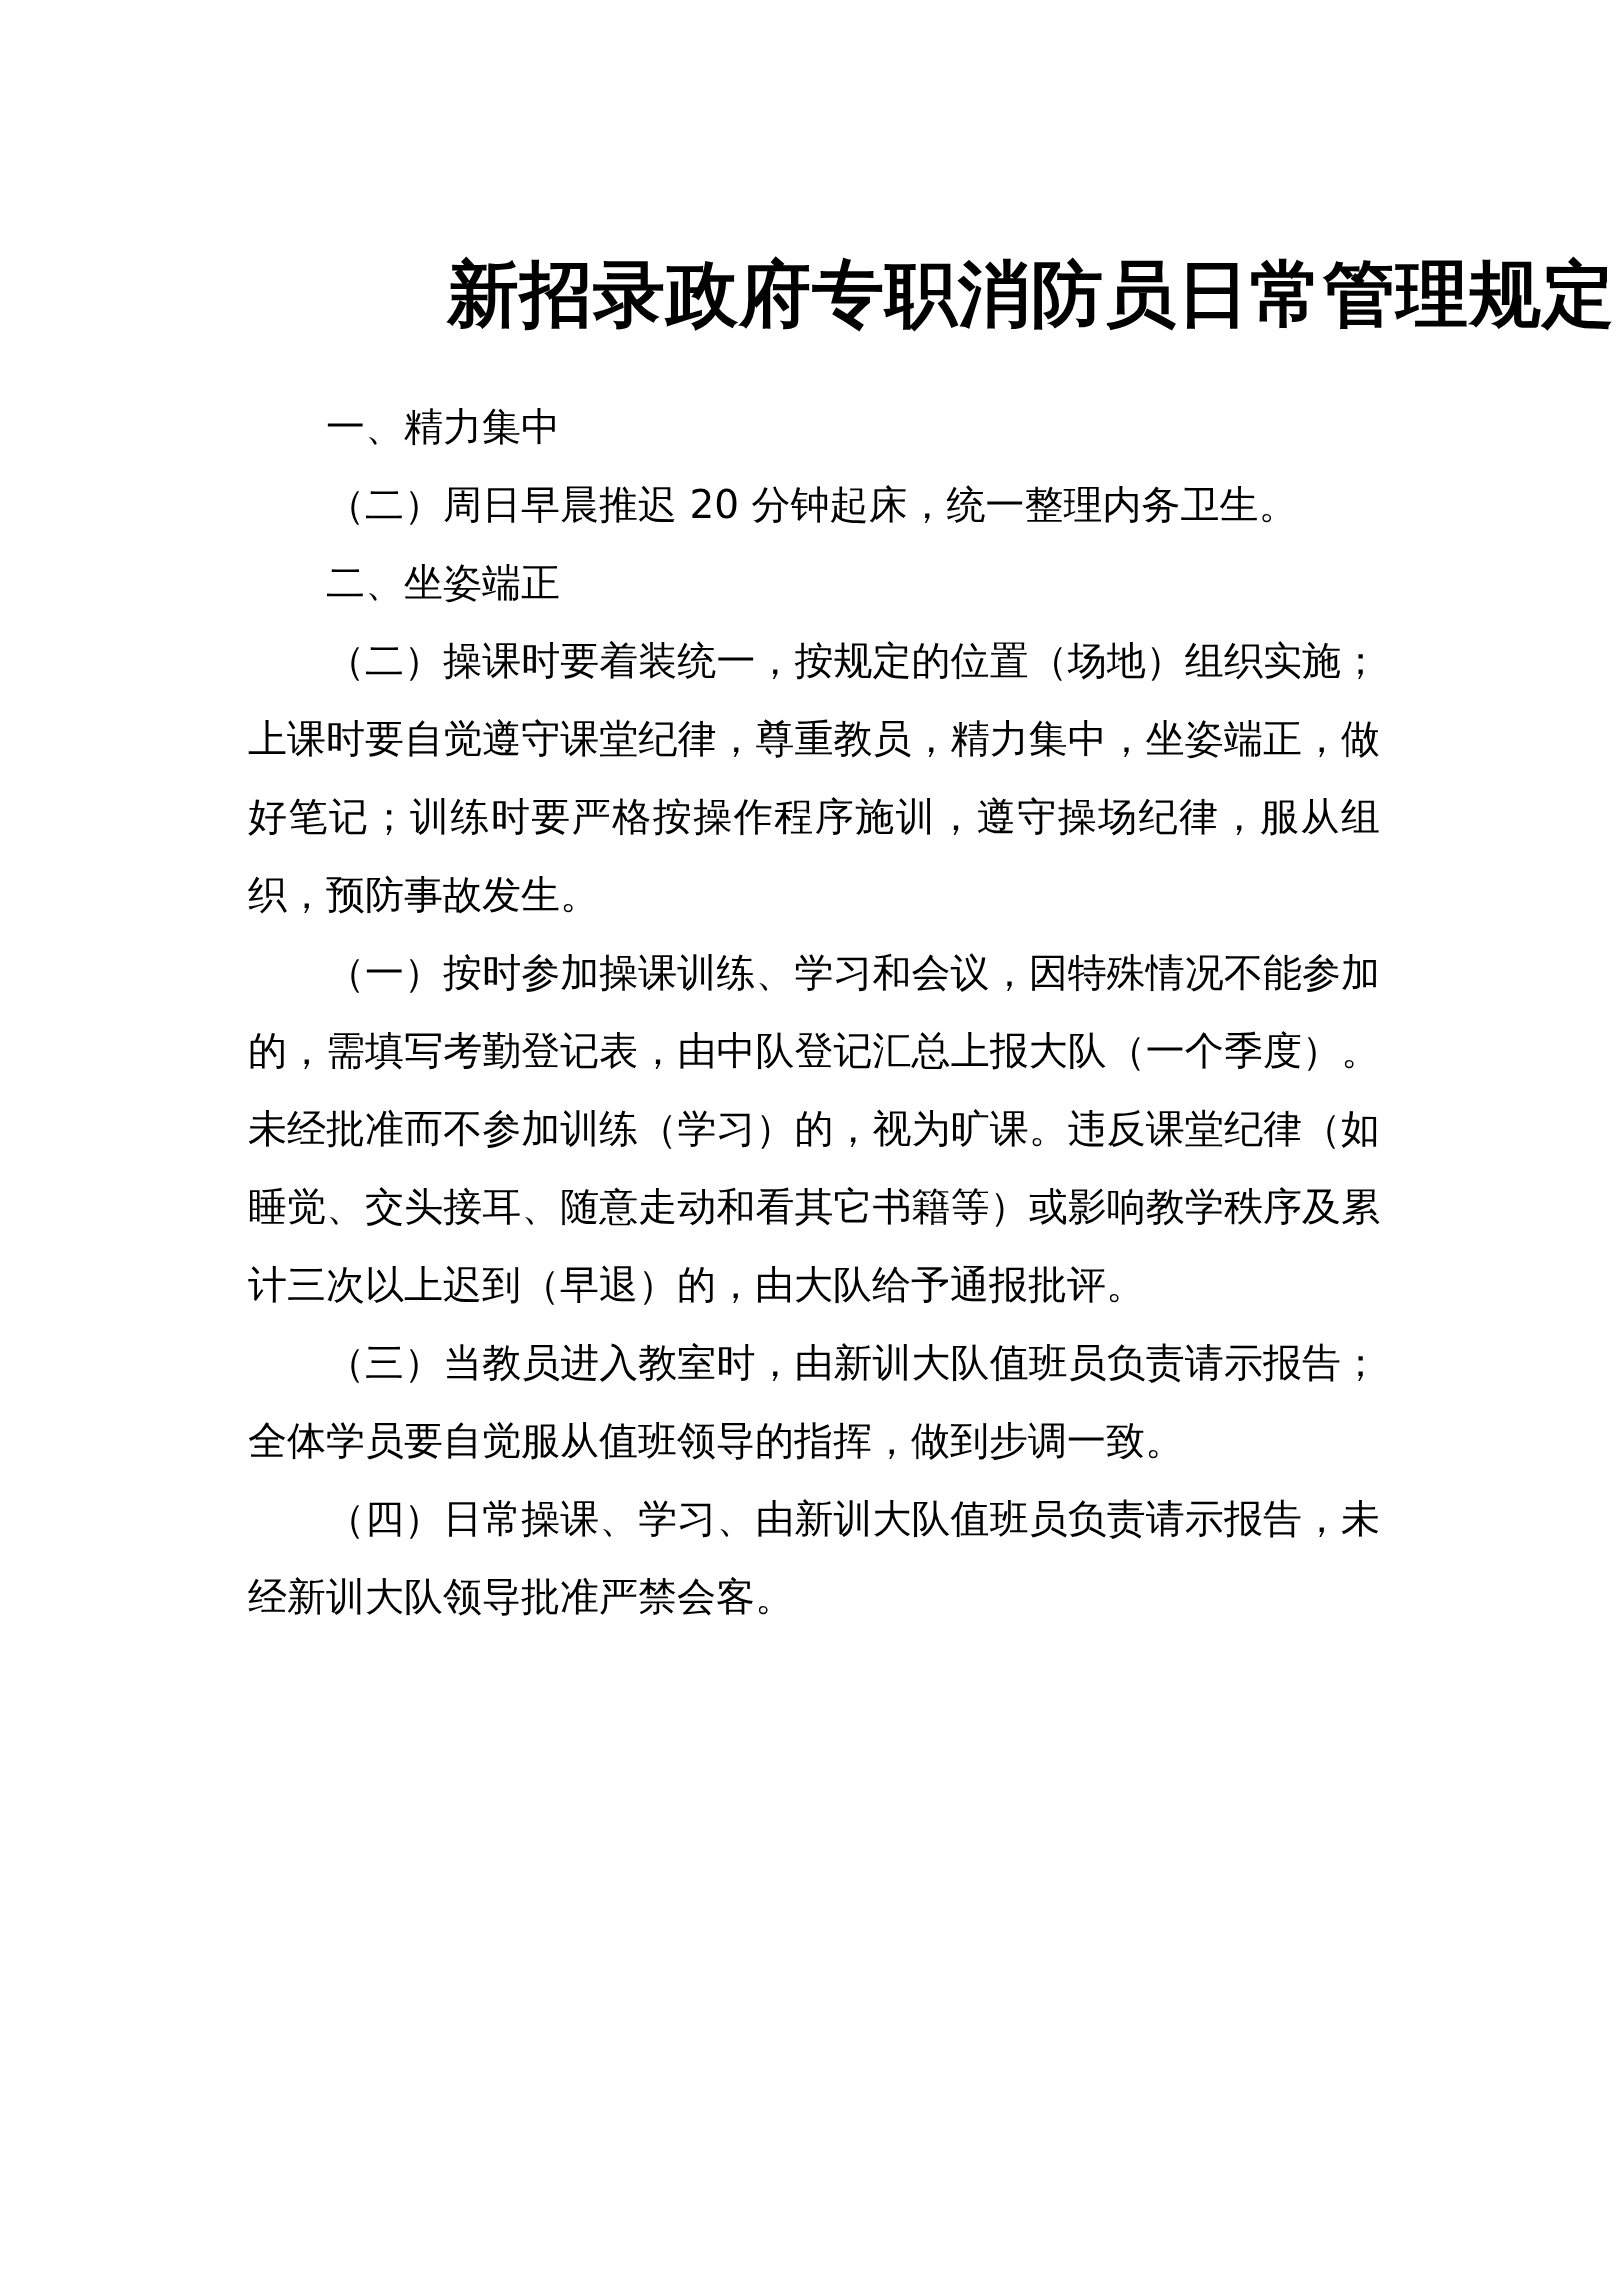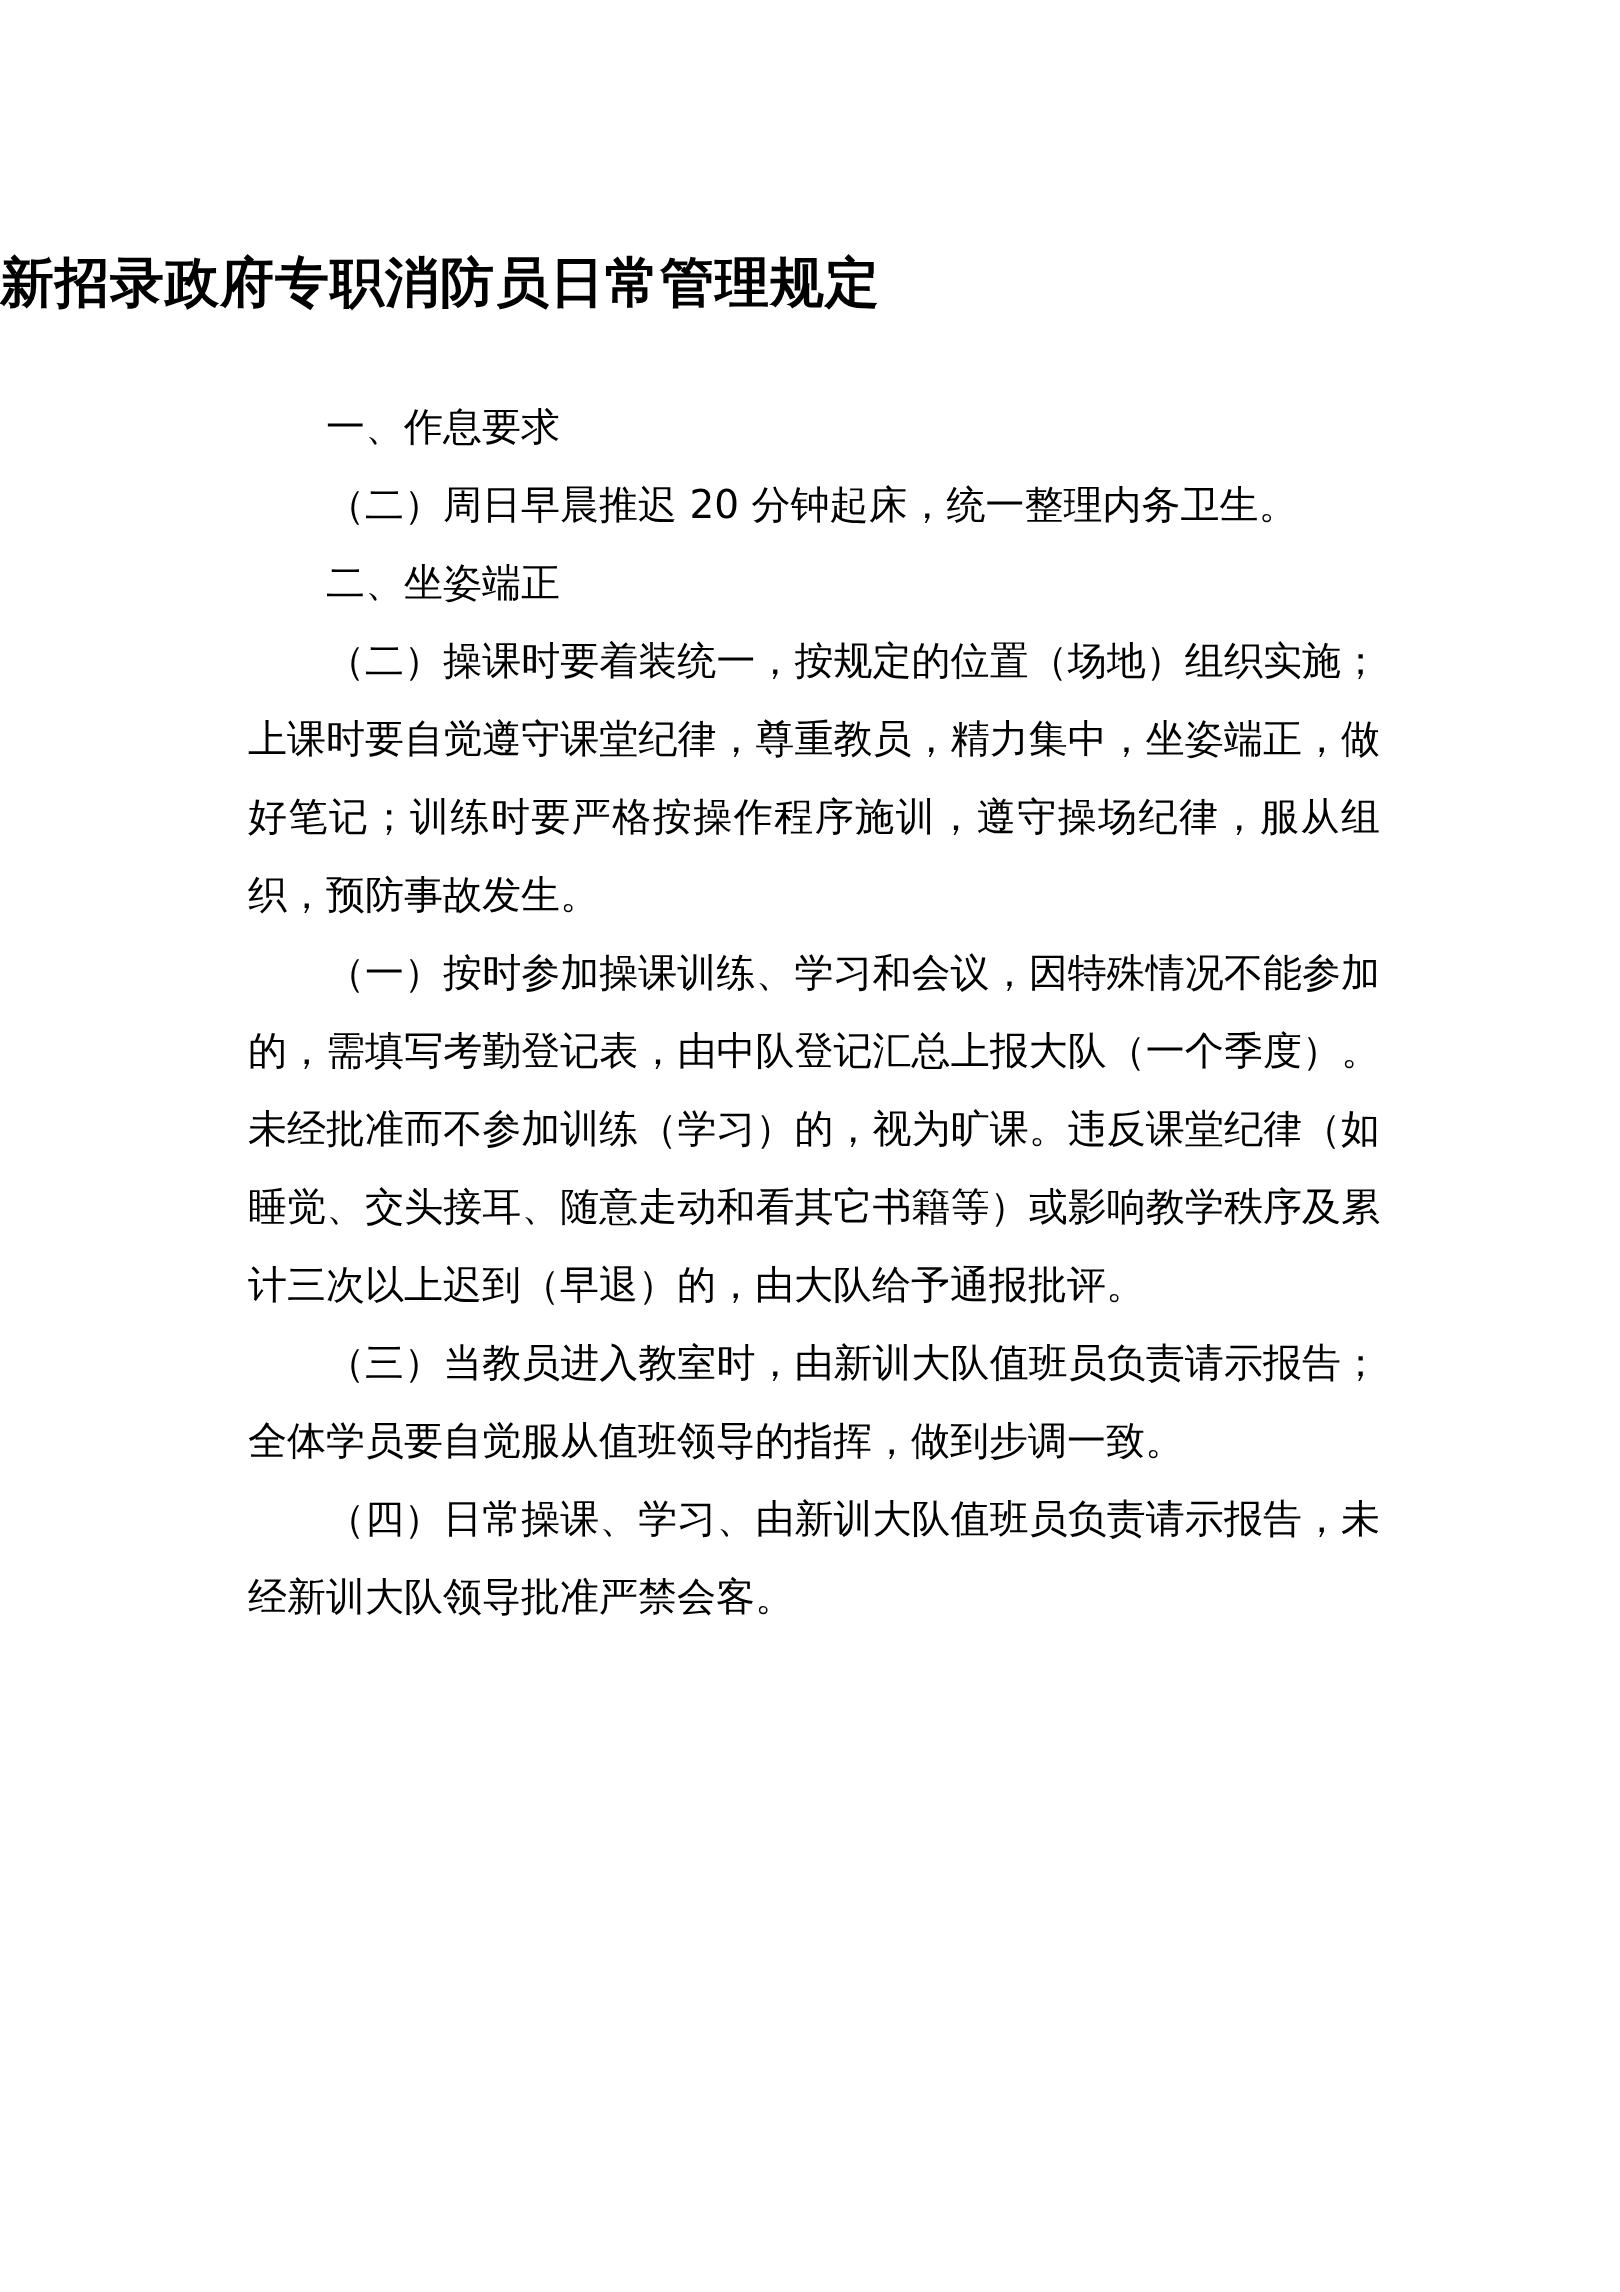--- a/index.html
+++ b/index.html
@@ -21,26 +21,26 @@
     margin: 0 auto;
     background: #ffffff;
     overflow: hidden;
     box-sizing: border-box;
   }
 
   
   .doc-title {
     position: absolute;
     left: 0;
-    right: 12px;
+    right: 5px;
     top: 208px;
-    text-align: left;
+    text-align: right;
     font-family: "Liberation Serif", "DejaVu Serif", serif;
     font-weight: 700;
-    font-size: 54px;
+    font-size: 72px;
     line-height: 78px;
     letter-spacing: 1px;
     color: #000000;
     white-space: nowrap;
   }
 
   
   .body-block {
     position: absolute;
     left: 248px;
@@ -73,21 +73,21 @@
 </style>
 </head>
 <body>
 
 <div class="page">
 
   <h1 class="doc-title">新招录政府专职消防员日常管理规定</h1>
 
   <div class="body-block">
 
-    <p class="para heading-line">一、作息要求</p>
+    <p class="para heading-line">一、精力集中</p>
 
 
     <p class="para short">（二）周日早晨推迟 20 分钟起床，统一整理内务卫生。</p>
 
 
     <p class="para heading-line">二、坐姿端正</p>
 
     <p class="para">（二）操课时要着装统一，按规定的位置（场地）组织实施；上课时要自觉遵守课堂纪律，尊重教员，精力集中，坐姿端正，做好笔记；训练时要严格按操作程序施训，遵守操场纪律，服从组织，预防事故发生。</p>
 
     <p class="para">（一）按时参加操课训练、学习和会议，因特殊情况不能参加的，需填写考勤登记表，由中队登记汇总上报大队（一个季度）。未经批准而不参加训练（学习）的，视为旷课。违反课堂纪律（如睡觉、交头接耳、随意走动和看其它书籍等）或影响教学秩序及累计三次以上迟到（早退）的，由大队给予通报批评。</p>

